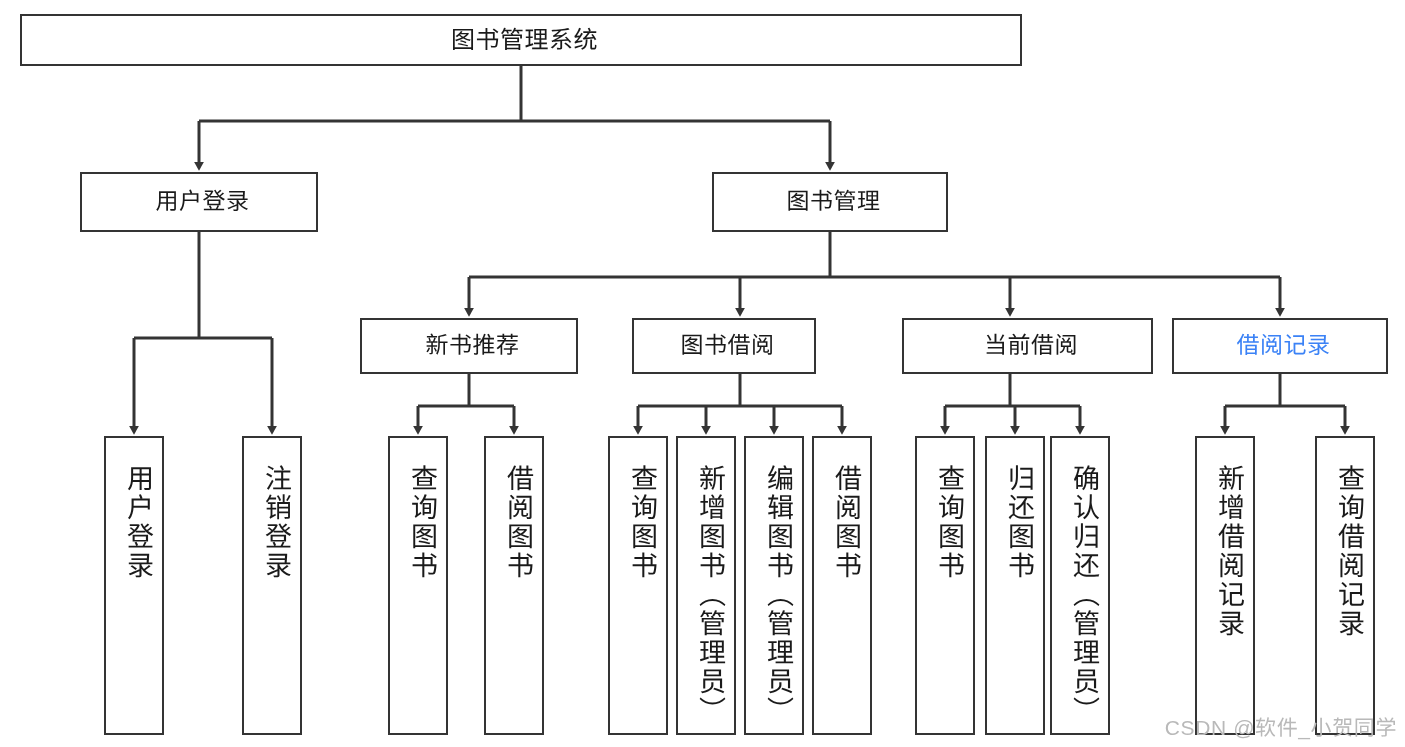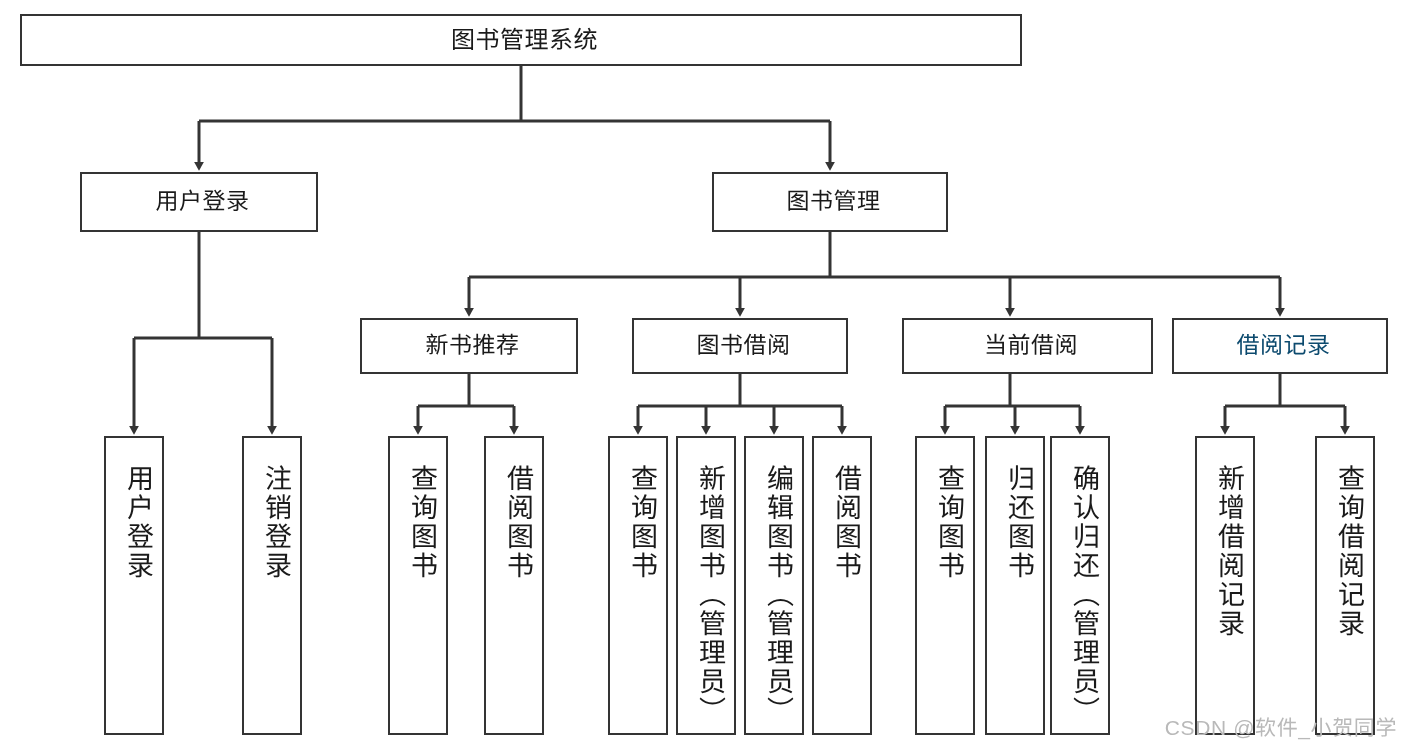--- a/index.html
+++ b/index.html
@@ -125,27 +125,27 @@
       </div>
       <div class="node horizontal" style="left: 80px; top: 172px; width: 238px; height: 60px; border-color: rgb(52, 52, 52); background: rgb(255, 255, 255); color: rgb(26, 26, 26);">
         <span class="node-label">用户登录</span>
       </div>
       <div class="node horizontal" style="left: 712px; top: 172px; width: 236px; height: 60px; border-color: rgb(52, 52, 52); background: rgb(255, 255, 255); color: rgb(26, 26, 26); text-align: center;">
         <span class="node-label">图书管理</span>
       </div>
       <div class="node horizontal" style="left: 360px; top: 318px; width: 218px; height: 56px; border-color: rgb(52, 52, 52); background: rgb(255, 255, 255); color: rgb(26, 26, 26);">
         <span class="node-label">新书推荐</span>
       </div>
-      <div class="node horizontal" style="left: 632px; top: 318px; width: 216px; height: 56px; border-color: rgb(52, 52, 52); background: rgb(255, 255, 255); color: rgb(26, 26, 26);">
+      <div class="node horizontal" style="left: 632px; top: 318px; width: 184px; height: 56px; border-color: rgb(52, 52, 52); background: rgb(255, 255, 255); color: rgb(26, 26, 26);">
         <span class="node-label">图书借阅</span>
       </div>
       <div class="node horizontal" style="left: 902px; top: 318px; width: 251px; height: 56px; border-color: rgb(52, 52, 52); background: rgb(255, 255, 255); color: rgb(26, 26, 26);">
         <span class="node-label">当前借阅</span>
       </div>
-      <div class="node horizontal" style="left: 1172px; top: 318px; width: 216px; height: 56px; border-color: rgb(52, 52, 52); background: rgb(255, 255, 255); color: #0c4a6e;">
+      <div class="node horizontal" style="left: 1172px; top: 318px; width: 216px; height: 56px; border-color: rgb(52, 52, 52); background: rgb(255, 255, 255); color: #3b82f6;">
         <span class="node-label">借阅记录</span>
       </div>
       <div class="node vertical" style="left: 104px; top: 436px; width: 60px; height: 299px; border-color: rgb(52, 52, 52); background: rgb(255, 255, 255); color: rgb(26, 26, 26);">
         <span class="node-label">用户登录</span>
       </div>
       <div class="node vertical" style="left: 242px; top: 436px; width: 60px; height: 299px; border-color: rgb(52, 52, 52); background: rgb(255, 255, 255); color: rgb(26, 26, 26);">
         <span class="node-label">注销登录</span>
       </div>
       <div class="node vertical" style="left: 388px; top: 436px; width: 60px; height: 299px; border-color: rgb(52, 52, 52); background: rgb(255, 255, 255); color: rgb(26, 26, 26);">
         <span class="node-label">查询图书</span>

